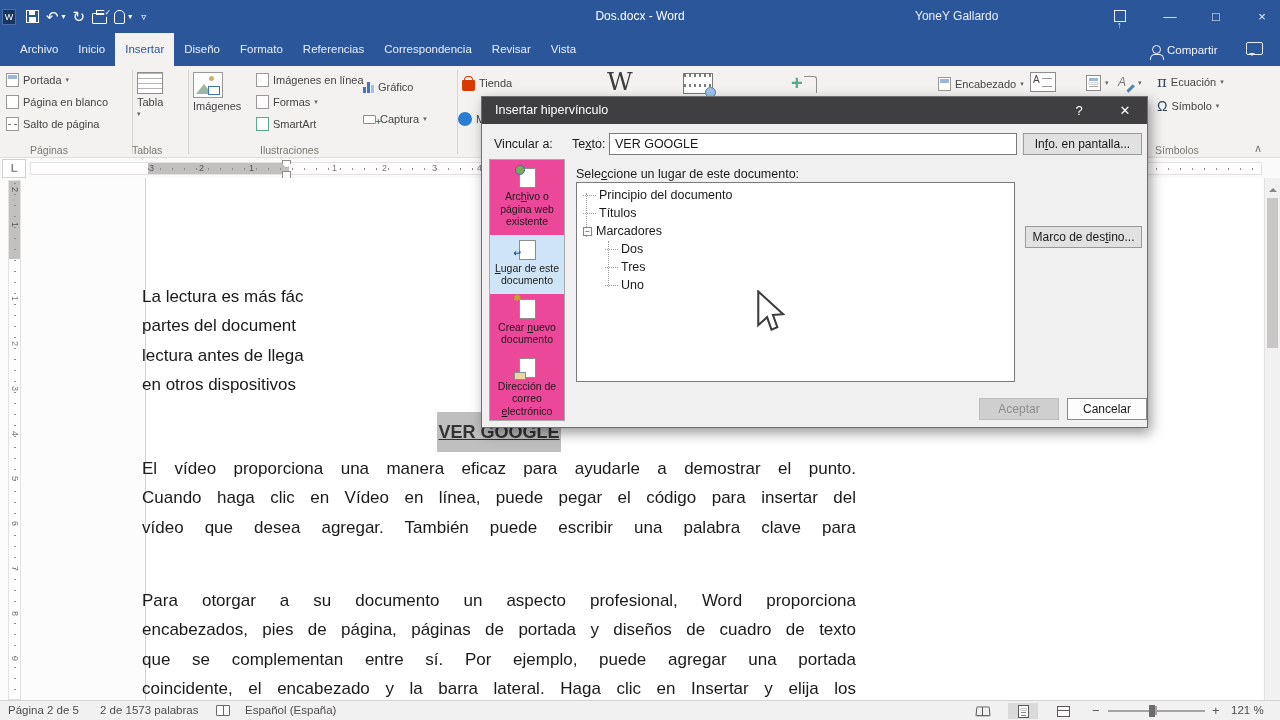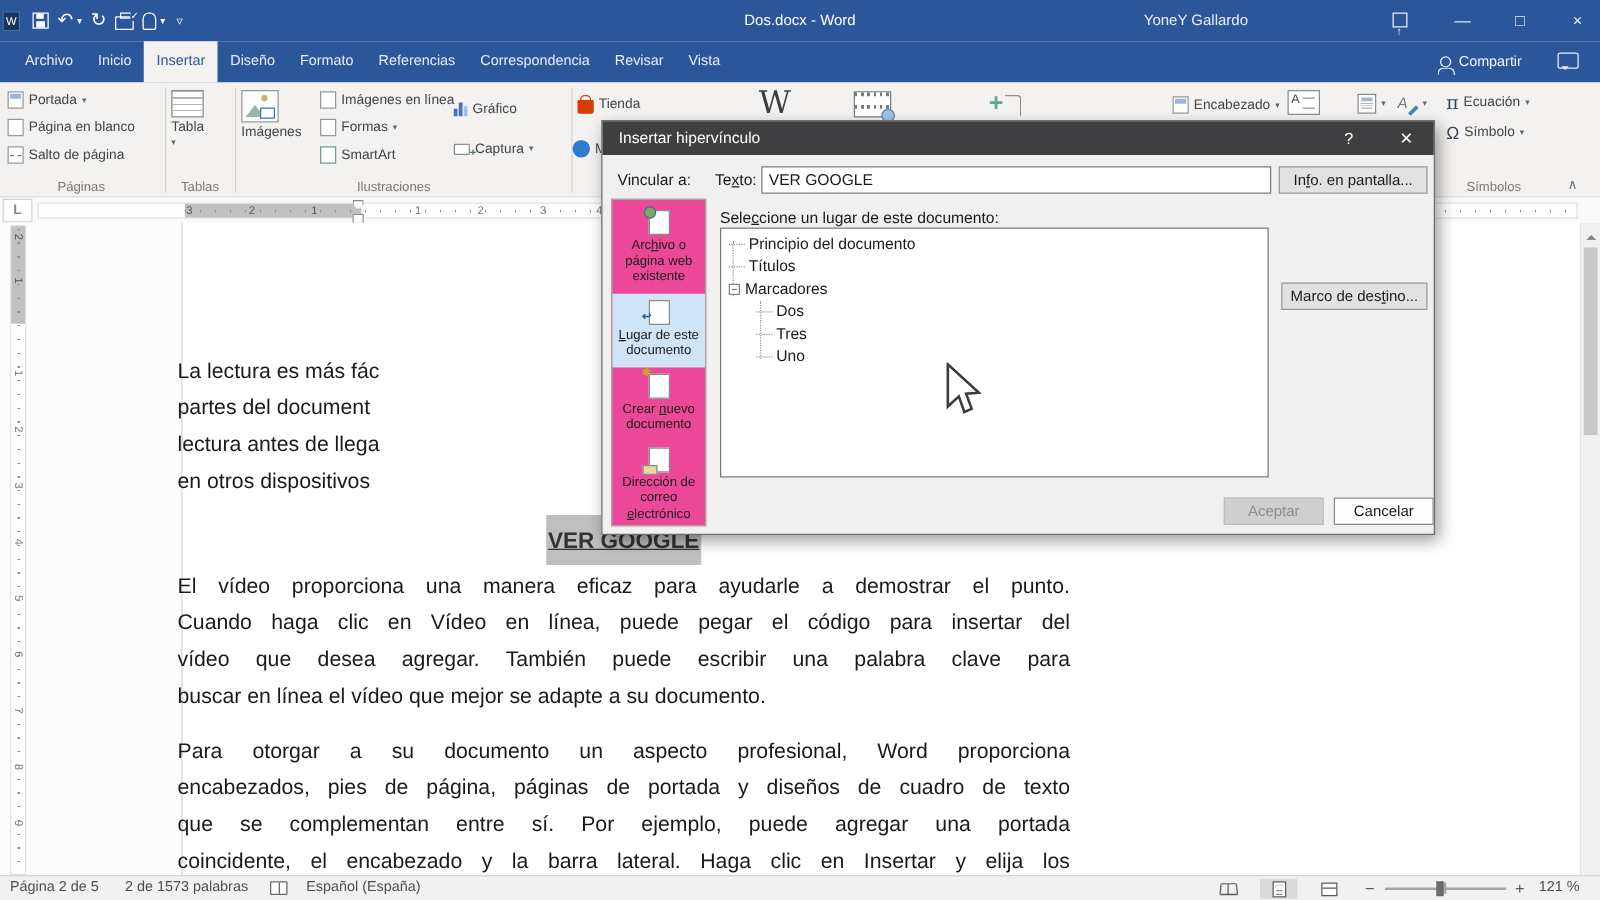--- a/index.html
+++ b/index.html
@@ -36,21 +36,21 @@
   .bulb:after{content:"";position:absolute;left:2px;top:8px;width:2px;height:3px;background:#e9eefb}
   .share{position:absolute;left:1152px;top:0;height:33px;display:flex;align-items:center;gap:6px;font-size:11.5px;color:#f2f5fc}
   .person{width:9px;height:9px;border:1.5px solid #f2f5fc;border-radius:50%;position:relative}
   .person:after{content:"";position:absolute;left:-3px;top:8px;width:12px;height:5px;border:1.5px solid #f2f5fc;border-bottom:none;border-radius:5px 5px 0 0}
   .comment-ic{position:absolute;left:1246px;top:9px;width:17px;height:13px;border:1.5px solid #e9eefb;border-radius:2px}
   .comment-ic:after{content:"";position:absolute;left:2px;bottom:-5px;width:0;height:0;border:3px solid transparent;border-top-color:#e9eefb}
 
   
   .ribbon{position:absolute;left:0;top:66px;width:1280px;height:92px;background:#f4f2f1;border-bottom:1px solid #dedcda;font-size:11px;color:#444}
   .rdiv{position:absolute;top:4px;height:84px;width:1px;background:#d8d6d3}
-  .glabel{position:absolute;top:78px;font-size:10.5px;color:#7a7874;text-align:center}
+  .glabel{position:absolute;top:78px;font-size:10.5px;color:#7a7874;}
   .srow{position:absolute;height:18px;display:flex;align-items:center;gap:4px;white-space:nowrap}
   .mini{width:13px;height:14px;background:#fff;border:1px solid #9a9896;position:relative;flex:0 0 auto}
   .mini.cov:before{content:"";position:absolute;left:1px;top:1px;right:1px;height:4px;background:#9cb6d8}
   .mini.brk:before{content:"";position:absolute;left:1px;top:6px;right:1px;height:1px;border-top:1px dashed #777}
   .arrow{font-size:7px;color:#666}
   .bigbtn{position:absolute;display:flex;flex-direction:column;align-items:flex-start;gap:2px}
   .tbl-icon{width:26px;height:22px;background:
       repeating-linear-gradient(0deg,#fff 0 4px,#b7b5b3 4px 5px),
       repeating-linear-gradient(90deg,rgba(255,255,255,0) 0 5px,#b7b5b3 5px 6px);
       border:1px solid #8f8d8b}
@@ -367,21 +367,20 @@
   <div class="dline plain" style="top:108px">La lectura es más fác</div>
   <div class="dline plain" style="top:137px">partes del document</div>
   <div class="dline plain" style="top:167px">lectura antes de llega</div>
   <div class="dline plain" style="top:196px">en otros dispositivos</div>
 
   <div class="heading-hl"><span>VER GOOGLE</span></div>
 
   <div class="dline" style="top:280px">El vídeo proporciona una manera eficaz para ayudarle a demostrar el punto.</div>
   <div class="dline" style="top:309px">Cuando haga clic en Vídeo en línea, puede pegar el código para insertar del</div>
   <div class="dline" style="top:339px">vídeo que desea agregar. También puede escribir una palabra clave para</div>
-  <div class="dline plain" style="top:368px">buscar en línea el vídeo que mejor se adapte a su documento.</div>
 
   <div class="dline" style="top:412px">Para otorgar a su documento un aspecto profesional, Word proporciona</div>
   <div class="dline" style="top:441px">encabezados, pies de página, páginas de portada y diseños de cuadro de texto</div>
   <div class="dline" style="top:471px">que se complementan entre sí. Por ejemplo, puede agregar una portada</div>
   <div class="dline" style="top:500px">coincidente, el encabezado y la barra lateral. Haga clic en Insertar y elija los</div>
 
   <div class="vscroll">
     <div class="up"></div>
     <div class="thumb"></div>
   </div>

